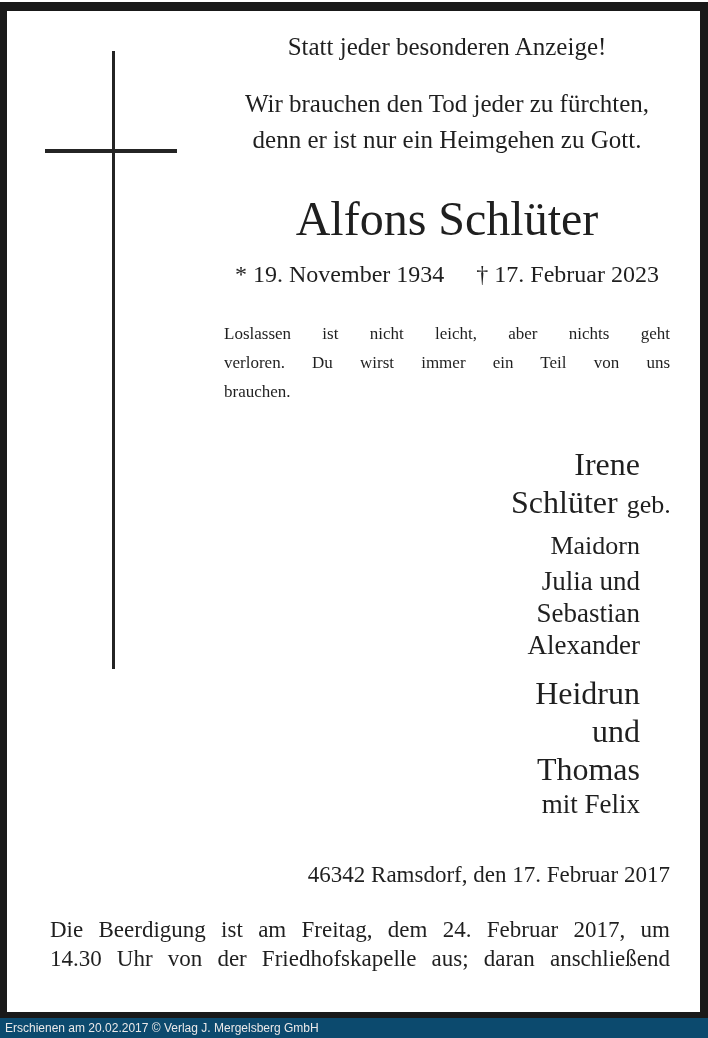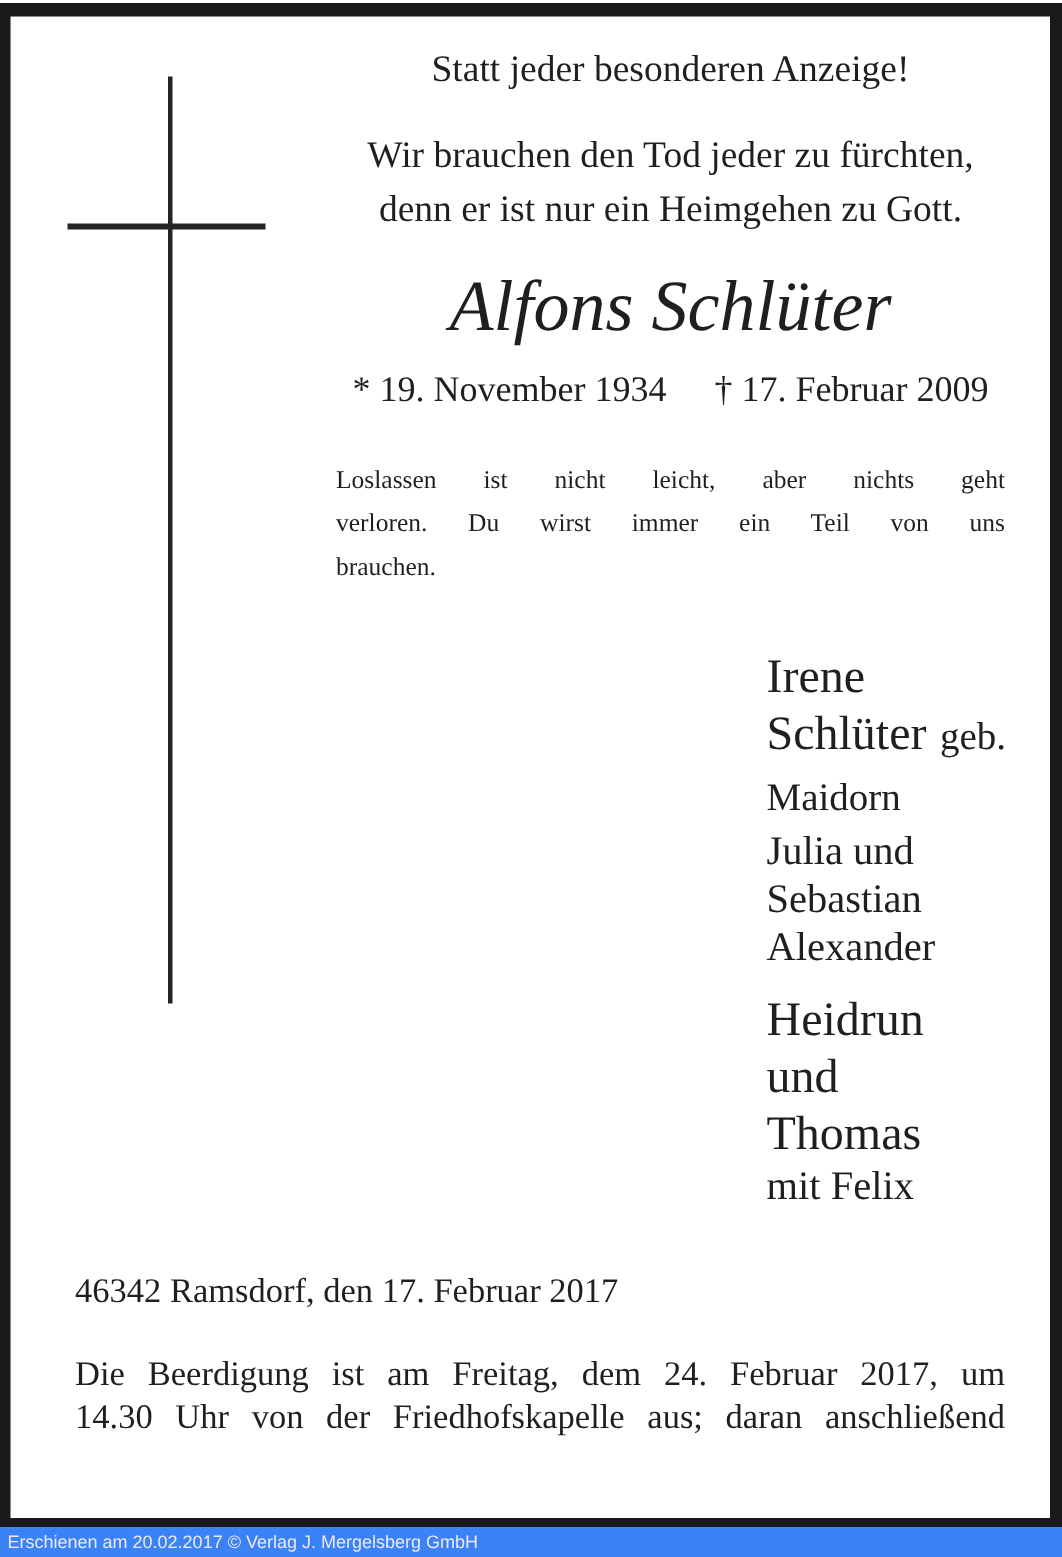--- a/index.html
+++ b/index.html
@@ -27,46 +27,46 @@
   
   .cross { position: absolute; left: 38px; top: 40px; width: 132px; height: 618px; }
   .cross .bar-v { position: absolute; left: 67px; top: 0; width: 3px; height: 618px; background: #242424; }
   .cross .bar-h { position: absolute; left: 0; top: 98px; width: 132px; height: 4px; background: #242424; }
 
   
   .col { margin: 0 30px 0 217px; }
 
   .preamble { margin-top: 21px; font-size: 25px; line-height: 30px; text-align: center; }
   .verse    { margin-top: 24px; font-size: 25px; line-height: 36px; text-align: center; }
-  .deceased { margin-top: 19px; font-size: 48px; line-height: 56px; text-align: center; font-style: italic; }
+  .deceased { margin-top: 33px; font-size: 48px; line-height: 56px; text-align: center; }
   .dates    { margin-top: 12px; font-size: 24px; line-height: 30px; text-align: center; }
   .dates .death { margin-left: 32px; }
 
   .tribute  { margin-top: 30px; font-size: 17px; line-height: 29px; }
   .jline    { text-align: justify; text-align-last: justify; }
   .jlast    { text-align: left; }
 
-  .mourners { margin: 39px 30px 0 287px; }
+  .mourners { margin: 39px 30px 0 287px; text-align: right; }
   .m-large  { font-size: 32px; line-height: 38px; }
   .m-small  { font-size: 27px; line-height: 32px; }
   .m-suffix { font-size: 26px; margin-left: 9px; }
   .mt12 { margin-top: 12px; }
   .mt13 { margin-top: 13px; }
 
   
   .lower { margin: 0 30px 0 43px; }
-  .place      { margin-top: 40px; font-size: 23px; line-height: 30px; }
+  .place      { margin-top: 40px; font-size: 23px; line-height: 30px; text-align: right; }
   .funeral    { margin-top: 25px; font-size: 23px; line-height: 29px; }
 
   
   .footer {
     position: absolute; left: 0; bottom: 0;
     width: 708px; height: 20px;
     box-sizing: border-box;
-    background: #3b82f6;
+    background: #0c4a6e;
     color: #ebe9e9;
     font-family: "Liberation Sans", sans-serif;
     font-size: 12px; line-height: 20px;
     padding-left: 5px;
     white-space: nowrap;
   }
 </style>
 </head>
 <body>
 
@@ -83,21 +83,21 @@
       <div class="preamble">Statt jeder besonderen Anzeige!</div>
 
       <div class="verse">
         <div>Wir brauchen den Tod jeder zu fürchten,</div>
         <div>denn er ist nur ein Heimgehen zu Gott.</div>
       </div>
 
       <div class="deceased">Alfons Schlüter</div>
 
       <div class="dates">
-        <span class="birth">* 19. November 1934</span><span class="death">† 17. Februar 2009</span>
+        <span class="birth">* 19. November 1934</span><span class="death">† 17. Februar 2023</span>
       </div>
 
       <div class="tribute">
         <div class="jline">Loslassen ist nicht leicht, aber nichts geht</div>
         <div class="jline">verloren. Du wirst immer ein Teil von uns</div>
         <div class="jlast">brauchen.</div>
       </div>
 
       <div class="mourners">
         <div class="m-large"><span>Irene Schlüter</span><span class="m-suffix">geb. Maidorn</span></div>

